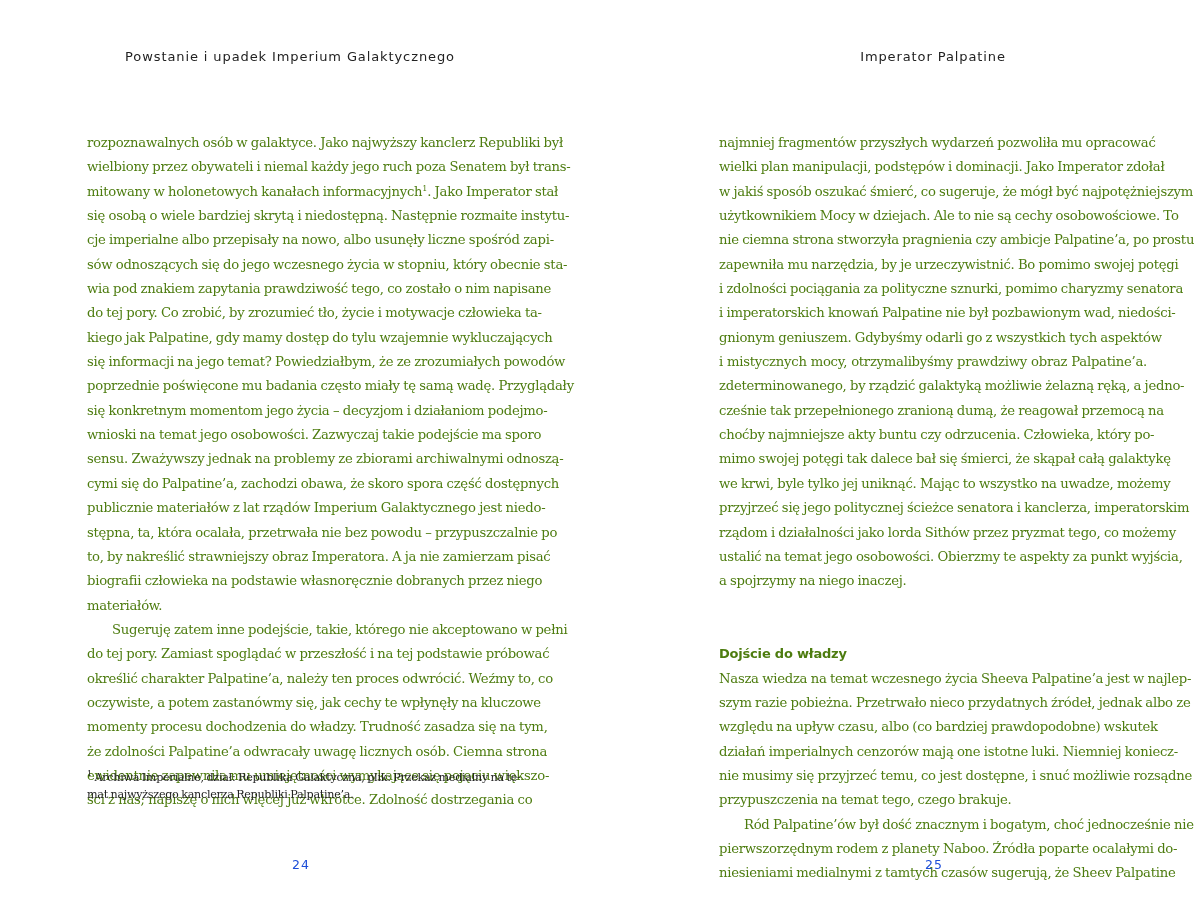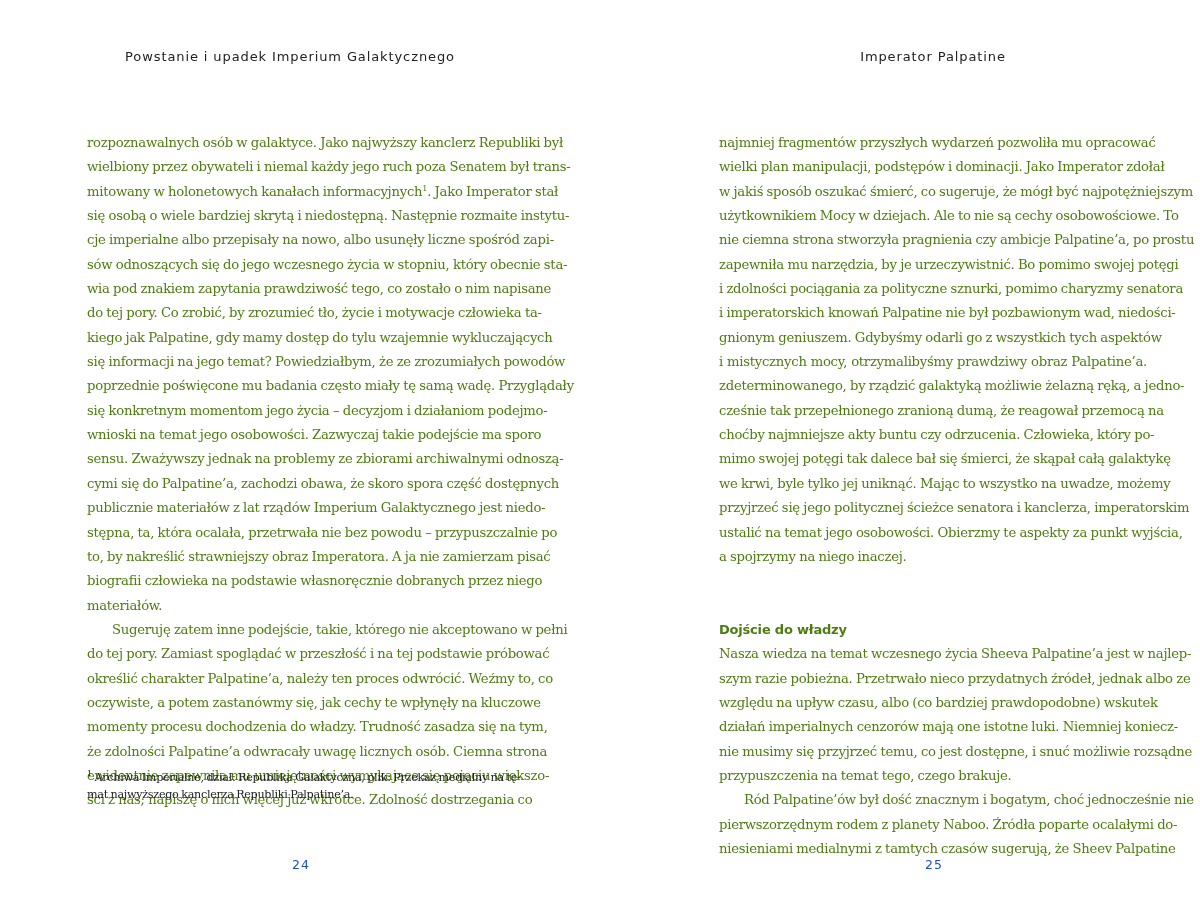--- a/index.html
+++ b/index.html
@@ -101,20 +101,21 @@
       <div class="line"><span>i zdolności pociągania za polityczne sznurki, pomimo charyzmy senatora</span></div>
       <div class="line"><span>i imperatorskich knowań Palpatine nie był pozbawionym wad, niedości-</span></div>
       <div class="line"><span>gnionym geniuszem. Gdybyśmy odarli go z wszystkich tych aspektów</span></div>
       <div class="line"><span>i mistycznych mocy, otrzymalibyśmy prawdziwy obraz Palpatine’a.</span></div>
       <div class="line"><span>zdeterminowanego, by rządzić galaktyką możliwie żelazną ręką, a jedno-</span></div>
       <div class="line"><span>cześnie tak przepełnionego zranioną dumą, że reagował przemocą na</span></div>
       <div class="line"><span>choćby najmniejsze akty buntu czy odrzucenia. Człowieka, który po-</span></div>
       <div class="line"><span>mimo swojej potęgi tak dalece bał się śmierci, że skąpał całą galaktykę</span></div>
       <div class="line"><span>we krwi, byle tylko jej uniknąć. Mając to wszystko na uwadze, możemy</span></div>
       <div class="line"><span>przyjrzeć się jego politycznej ścieżce senatora i kanclerza, imperatorskim</span></div>
+      <div class="line"><span>rządom i działalności jako lorda Sithów przez pryzmat tego, co możemy</span></div>
       <div class="line"><span>ustalić na temat jego osobowości. Obierzmy te aspekty za punkt wyjścia,</span></div>
       <div class="line last"><span>a spojrzymy na niego inaczej.</span></div>
       <div class="line gap"></div>
       <div class="line gap"></div>
       <div class="line heading last"><span>Dojście do władzy</span></div>
       <div class="line"><span>Nasza wiedza na temat wczesnego życia Sheeva Palpatine’a jest w najlep-</span></div>
       <div class="line"><span>szym razie pobieżna. Przetrwało nieco przydatnych źródeł, jednak albo ze</span></div>
       <div class="line"><span>względu na upływ czasu, albo (co bardziej prawdopodobne) wskutek</span></div>
       <div class="line"><span>działań imperialnych cenzorów mają one istotne luki. Niemniej koniecz-</span></div>
       <div class="line"><span>nie musimy się przyjrzeć temu, co jest dostępne, i snuć możliwie rozsądne</span></div>

